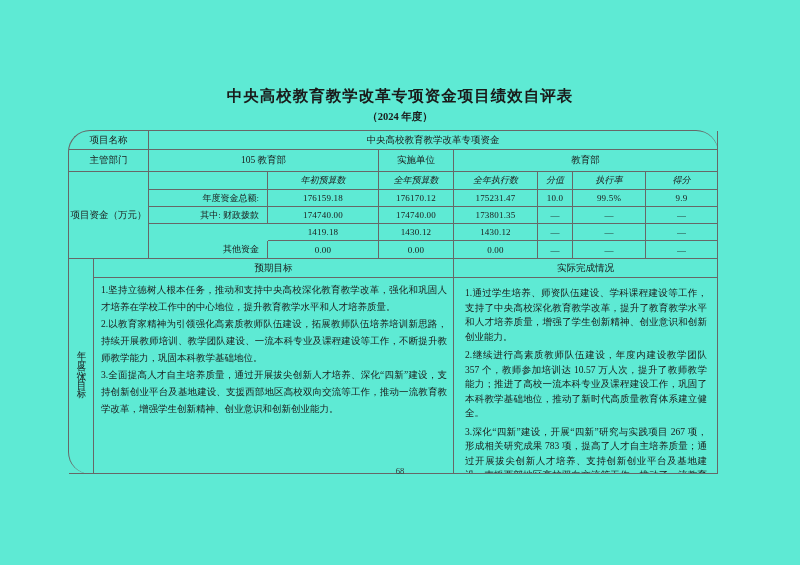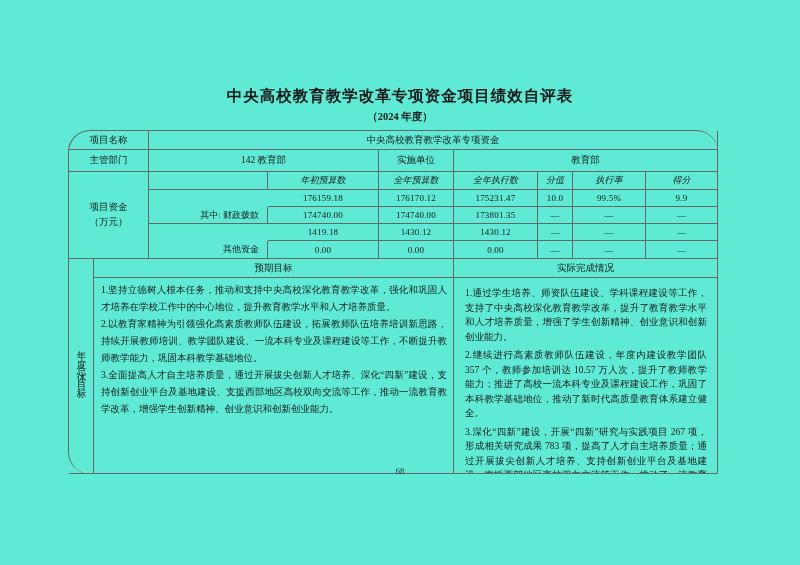--- a/index.html
+++ b/index.html
@@ -31,21 +31,21 @@
     box-sizing:border-box;overflow:hidden;
   }
   .cell.right{justify-content:flex-end;padding-right:8px;}
   .cell.top-left{
     align-items:flex-start;justify-content:flex-start;
     padding:4px 6px 16px 7px;
     font-family:Liberation Serif, serif;
   }
   .label-cell{font-size:9.5px;}
   .num{font-size:9px;letter-spacing:0.2px;}
-  .two-line{flex-direction:column;line-height:15px;font-size:9.5px;}
+  .two-line{flex-direction:row;line-height:15px;font-size:9.5px;}
   .goal-head{font-size:9.5px;}
   .side-label{
     writing-mode:vertical-lr;text-orientation:upright;
     letter-spacing:0.8em;font-size:9.5px;
   }
   .content{
     display:block;text-align:justify;font-size:9.5px;
   }
   .content.expected p{margin:0;line-height:17px;}
   .content.actual p{margin:4px;line-height:14.5px;}
@@ -78,37 +78,38 @@
 
   <div class="doc-title">中央高校教育教学改革专项资金项目绩效自评表</div>
   <div class="doc-subtitle">（2024 年度）</div>
 
   <div class="form-table">
 
     <div class="cell label-cell r1c1">项目名称</div>
     <div class="cell label-cell r1c2">中央高校教育教学改革专项资金</div>
 
     <div class="cell label-cell r2c1">主管部门</div>
-    <div class="cell label-cell r2c2">142 教育部</div>
+    <div class="cell label-cell r2c2">105 教育部</div>
     <div class="cell label-cell r2c3">实施单位</div>
     <div class="cell label-cell r2c4">教育部</div>
 
     <div class="cell two-line fund-label">
       <span>项目资金</span>
       <span>（万元）</span>
     </div>
 
     <div class="cell hrow c3"></div>
     <div class="cell hrow c4">年初预算数</div>
     <div class="cell hrow c5">全年预算数</div>
     <div class="cell hrow c6">全年执行数</div>
     <div class="cell hrow c7">分值</div>
     <div class="cell hrow c8">执行率</div>
     <div class="cell hrow c9">得分</div>
 
+    <div class="cell right drow1 c3">年度资金总额:</div>
     <div class="cell num drow1 c4">176159.18</div>
     <div class="cell num drow1 c5">176170.12</div>
     <div class="cell num drow1 c6">175231.47</div>
     <div class="cell num drow1 c7">10.0</div>
     <div class="cell num drow1 c8">99.5%</div>
     <div class="cell num drow1 c9">9.9</div>
 
     <div class="cell right drow2 c3">其中: 财政拨款</div>
     <div class="cell num drow2 c4">174740.00</div>
     <div class="cell num drow2 c5">174740.00</div>

